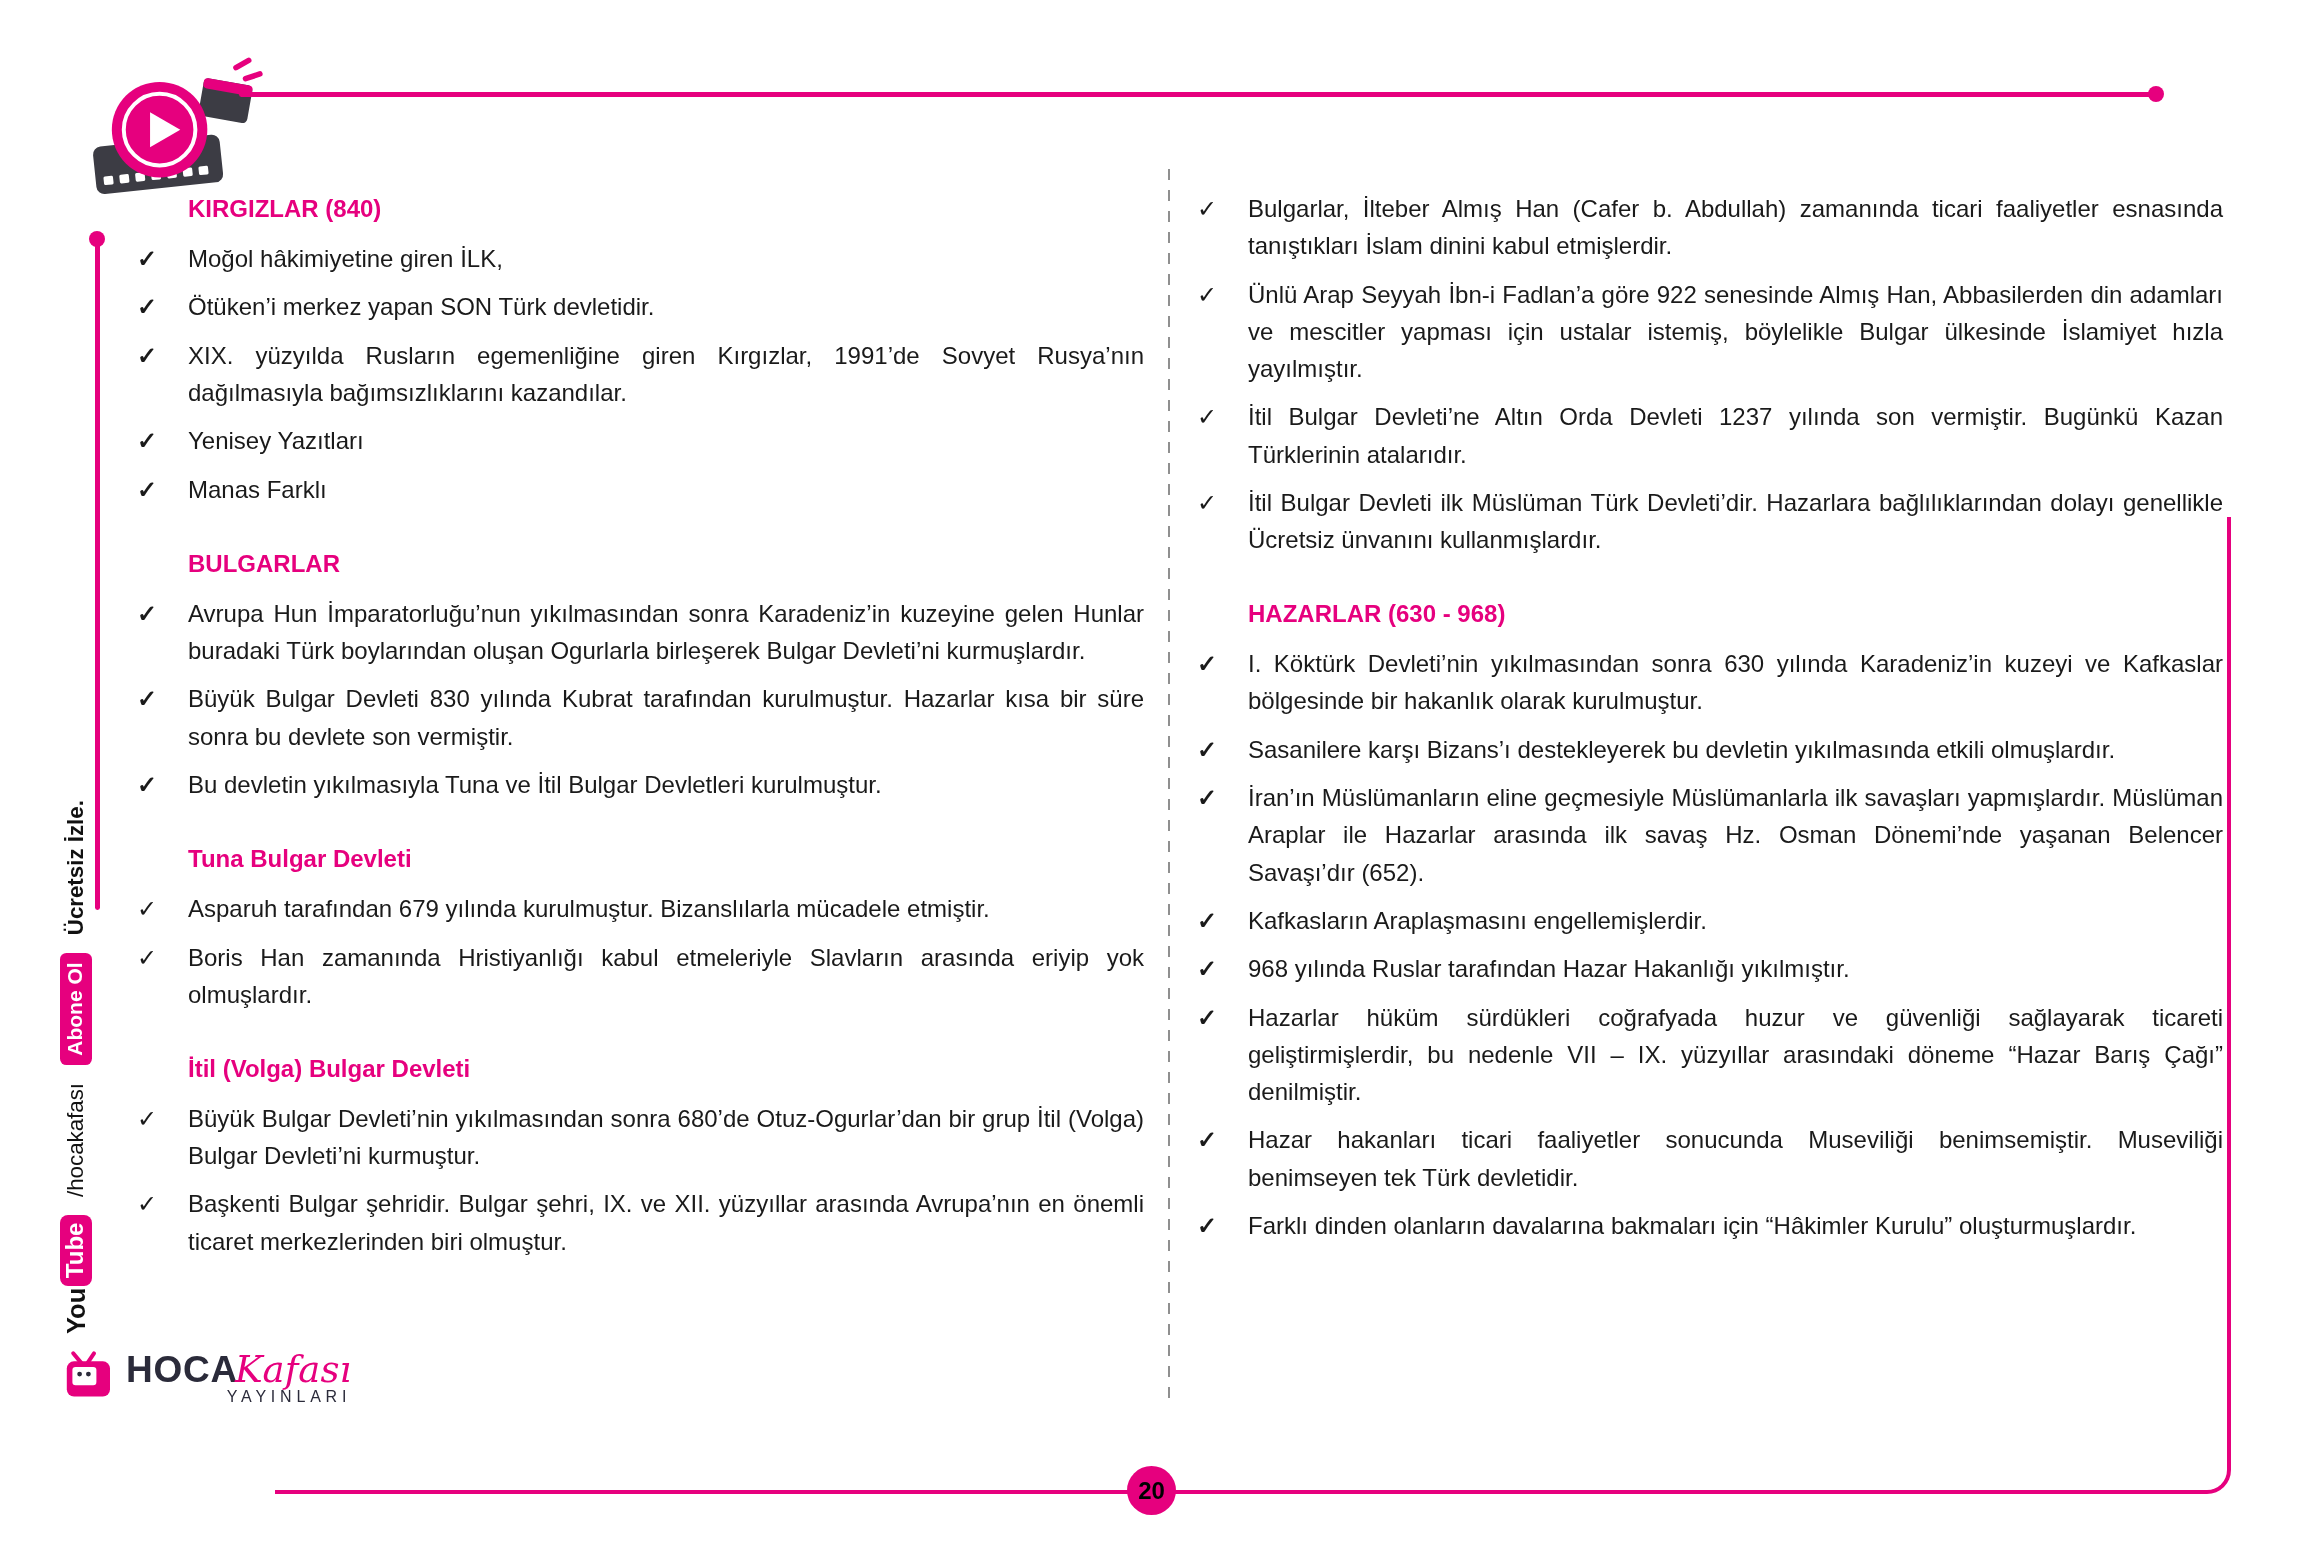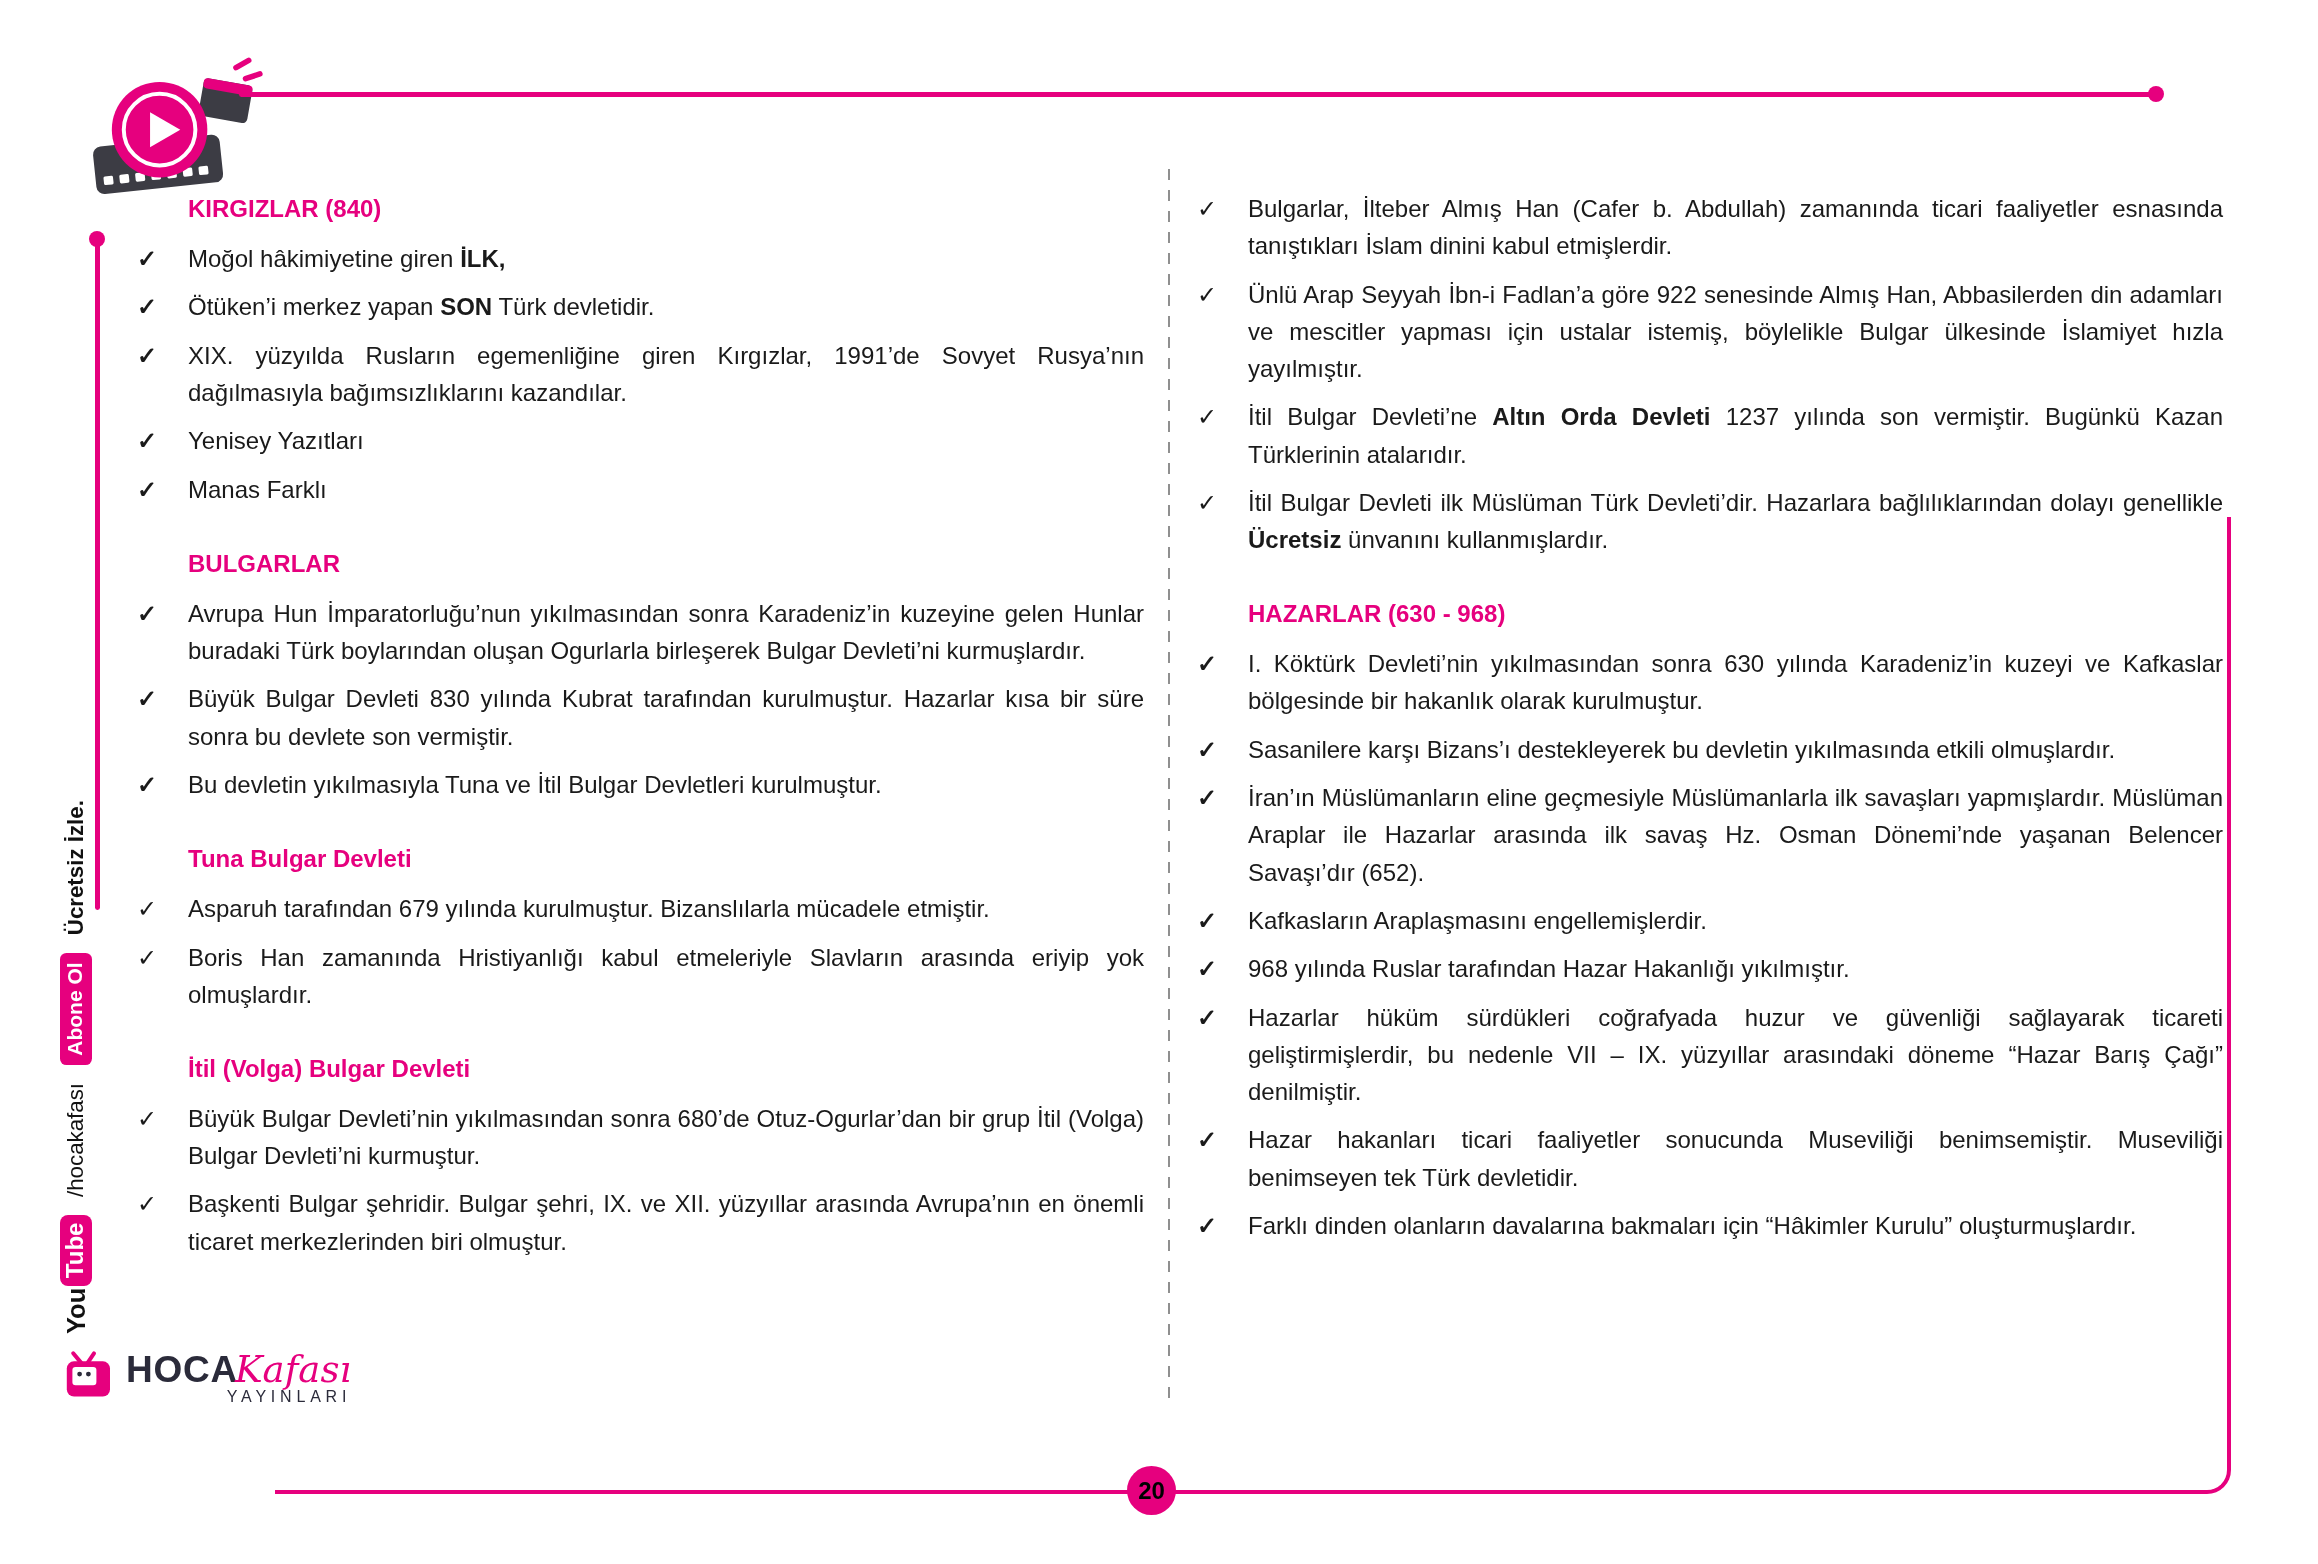--- a/index.html
+++ b/index.html
@@ -40,21 +40,21 @@
   .col > :first-child{margin-top:0;}
   .sec-heading,.sec-subheading{
     color:var(--pink);
     font-weight:bold;
     margin:37px 0 12.8px 51px;
   }
   .bullet{display:flex;margin-bottom:11.2px;}
   .check{flex:0 0 51px;width:51px;font-weight:bold;}
   .bullet.light .check{font-weight:normal;}
   .bullet-text{flex:1;text-align:justify;}
-  .b{font-weight:bold;}
+  .b{font-weight:normal;}
 
   
   .page-circle{
     left:1127px;top:1466px;width:49px;height:49px;border-radius:50%;
     background:var(--pink);color:#000000;
     display:flex;align-items:center;justify-content:center;
     font-size:24px;font-weight:bold;
   }
 
   

